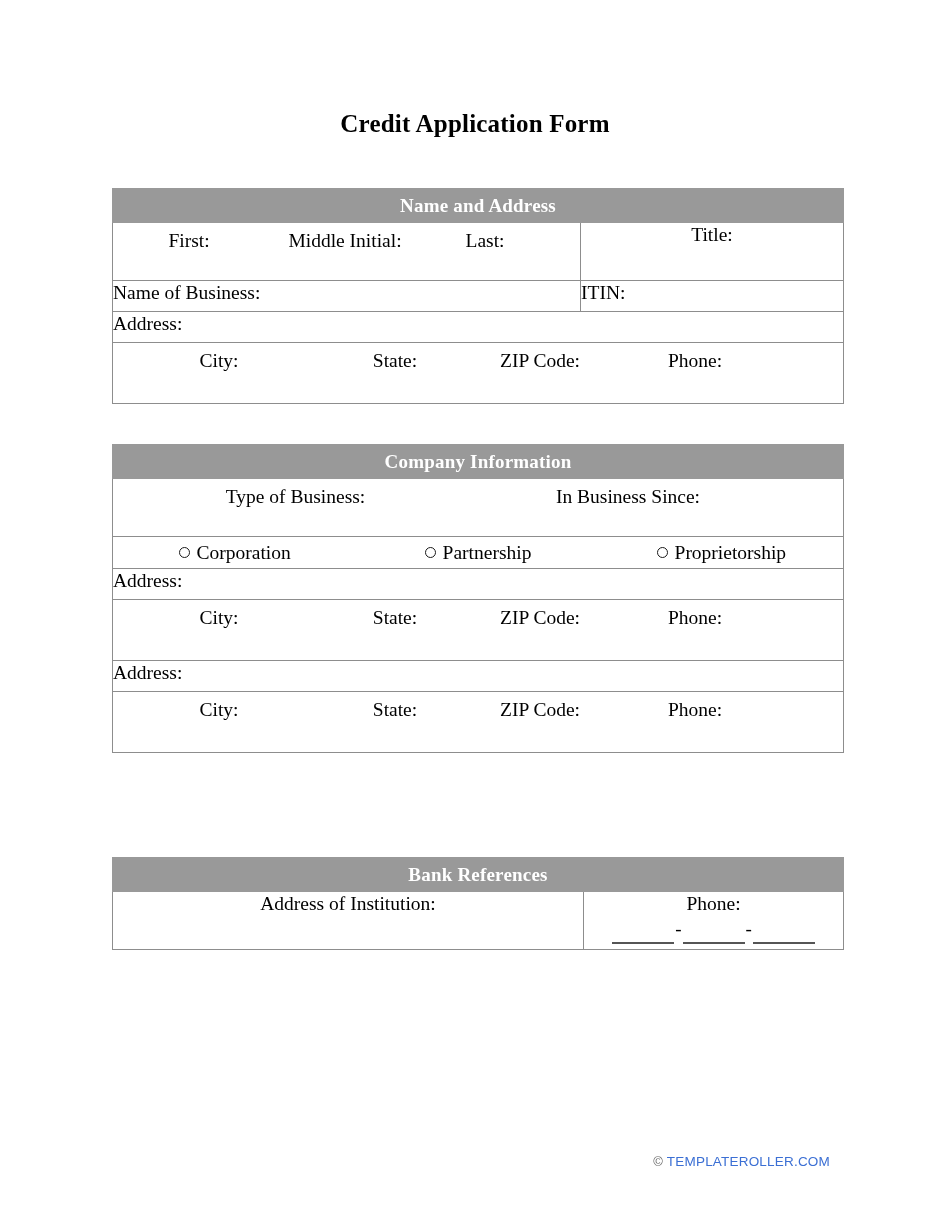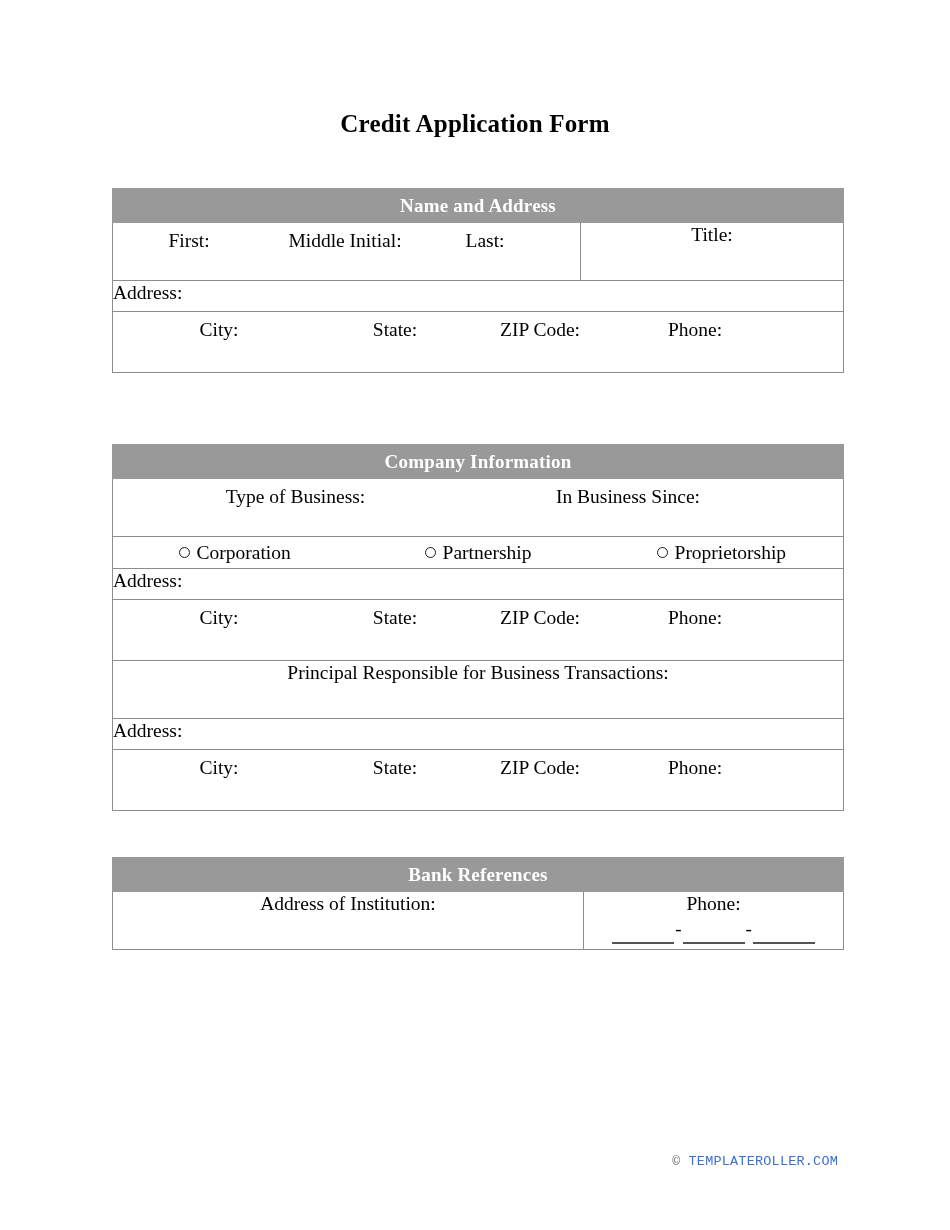--- a/index.html
+++ b/index.html
@@ -136,23 +136,23 @@
     display: inline-block;
     padding: 0 1px;
     vertical-align: middle;
     position: relative;
     top: -3px;
   }
 
   
   .footer-mark {
     position: absolute;
-    right: 112px;
+    right: 120px;
     top: 1154px;
-    font-family: Liberation Mono, monospace;
+    font-family: Liberation Sans, sans-serif;
     font-size: 13.5px;
     color: #3b6fd4;
     letter-spacing: 0.2px;
     white-space: nowrap;
   }
   .footer-mark .cmark {
     font-size: 13px;
     color: #6a6a6a;
   }
   .footer-mark .txt { color: #3b6fd4; }
@@ -176,20 +176,28 @@
       <tr>
         <td class="h-tall">
           <div class="label-row">
             <span style="flex:0 0 152px;">First:</span>
             <span style="flex:0 0 160px;">Middle Initial:</span>
             <span style="flex:0 0 120px;">Last:</span>
           </div>
         </td>
         <td class="cell-center h-tall">
           <span>Title:</span>
+        </td>
+      </tr>
+      <tr>
+        <td class="cell-left h-short">
+          <span>Name of Business:</span>
+        </td>
+        <td class="cell-left h-short">
+          <span>ITIN:</span>
         </td>
       </tr>
       <tr>
         <td class="cell-left h-short" colspan="2">
           <span>Address:</span>
         </td>
       </tr>
       <tr>
         <td class="h-xtall" colspan="2">
           <div class="label-row">
@@ -246,25 +254,20 @@
         <td class="h-xtall">
           <div class="label-row">
             <span style="flex:0 0 212px;">City:</span>
             <span style="flex:0 0 140px;">State:</span>
             <span style="flex:0 0 150px;">ZIP Code:</span>
             <span style="flex:0 0 160px;">Phone:</span>
           </div>
         </td>
       </tr>
       <tr>
-        <td class="cell-center h-tall">
-          <span>Principal Responsible for Business Transactions:</span>
-        </td>
-      </tr>
-      <tr>
         <td class="cell-left h-short">
           <span>Address:</span>
         </td>
       </tr>
       <tr>
         <td class="h-xtall">
           <div class="label-row">
             <span style="flex:0 0 212px;">City:</span>
             <span style="flex:0 0 140px;">State:</span>
             <span style="flex:0 0 150px;">ZIP Code:</span>

